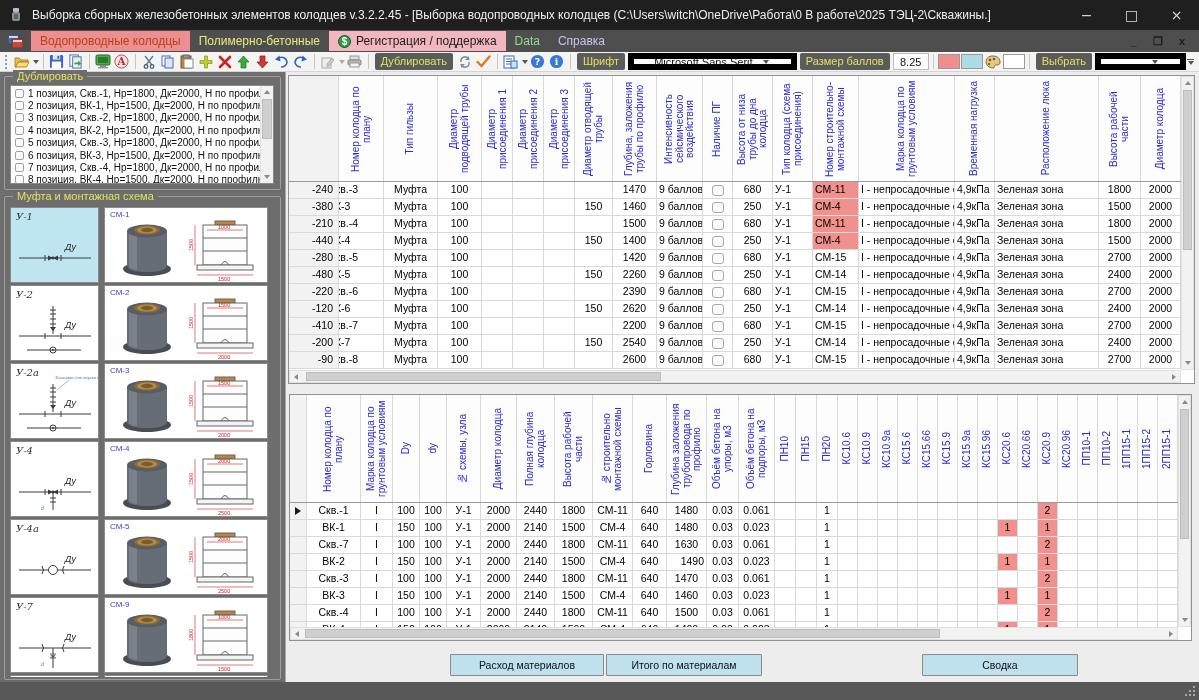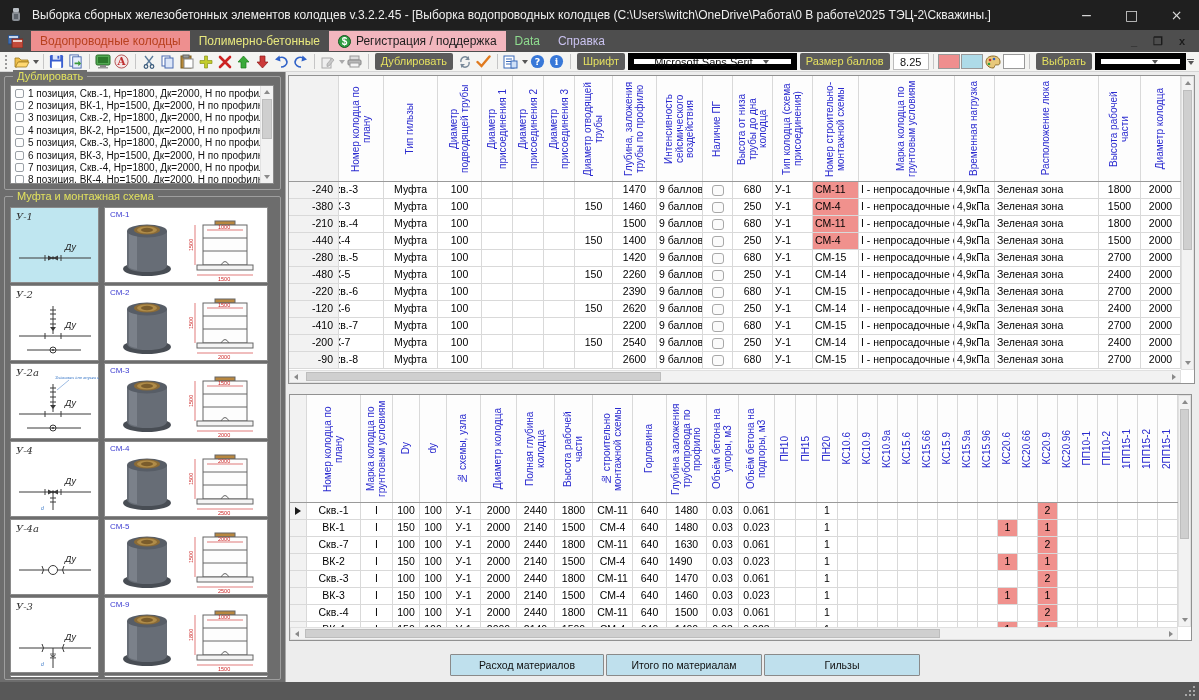--- a/index.html
+++ b/index.html
@@ -585,21 +585,21 @@
                   <line x1="90" y1="58" x2="146" y2="58" stroke="#cc2222" stroke-width="0.6"></line>
                   <text x="111" y="63.5">2500</text>
                   <line x1="100" y1="13" x2="136" y2="13" stroke="#cc2222" stroke-width="0.6"></line>
                   <text x="111" y="12">2000</text>
                 </g>
               </svg>
             </div>
           </div>
           <div class="schema-row">
             <div class="ucard">
-              <span class="ulabel">У-3</span>
+              <span class="ulabel">У-7</span>
               <svg width="88" height="66" viewBox="0 0 88 66">
                 <line x1="8" y1="42" x2="80" y2="42" stroke="#3a3a3a"></line>
                 <path d="M31 38 q3 4 0 8 M53 38 q-3 4 0 8" fill="none" stroke="#3a3a3a"></path>
                 <line x1="42" y1="42" x2="42" y2="62" stroke="#3a3a3a"></line>
                 <path d="M39 48 h6 M39 52 h6 M39.5 49 l5 2.5 m0 -2.5 l-5 2.5" stroke="#3a3a3a" stroke-width="0.7"></path>
                 <text x="30" y="60" font-size="5" font-style="italic" fill="#3a78c8">d</text>
                 <text x="54" y="34" font-size="9" font-style="italic" fill="#222">Ду</text>
               </svg>
             </div>
             <div class="smcard">
@@ -1195,21 +1195,21 @@
               <div class="gc" style="width: 54px; text-align: center;">ВК-2</div>
               <div class="gc" style="width: 32px; text-align: center;">I</div>
               <div class="gc" style="width: 27px; text-align: center;">150</div>
               <div class="gc" style="width: 27px; text-align: center;">100</div>
               <div class="gc" style="width: 34px; text-align: center;">У-1</div>
               <div class="gc" style="width: 36px; text-align: center;">2000</div>
               <div class="gc" style="width: 38px; text-align: center;">2140</div>
               <div class="gc" style="width: 38px; text-align: center;">1500</div>
               <div class="gc" style="width: 40px; text-align: center;">СМ-4</div>
               <div class="gc" style="width: 34px; text-align: center;">640</div>
-              <div class="gc" style="width: 40px; text-align: left;">1490</div>
+              <div class="gc" style="width: 40px; text-align: right;">1490</div>
               <div class="gc" style="width: 32px; text-align: center;">0.03</div>
               <div class="gc" style="width: 36px; text-align: center;">0.023</div>
               <div class="gc" style="width: 21px; text-align: center;"></div>
               <div class="gc" style="width: 21px; text-align: center;"></div>
               <div class="gc" style="width: 21px; text-align: center;">1</div>
               <div class="gc" style="width: 20px; text-align: center;"></div>
               <div class="gc" style="width: 20px; text-align: center;"></div>
               <div class="gc" style="width: 20px; text-align: center;"></div>
               <div class="gc" style="width: 20px; text-align: center;"></div>
               <div class="gc" style="width: 20px; text-align: center;"></div>
@@ -1387,21 +1387,21 @@
           </div>
         <div class="sbthumb" style="top:1px;bottom:1px;left:14px;width:635px;"></div>
         <div class="sbbtn" style="right:0;top:0;bottom:0;width:12px;">
             <span class="tri tri-right"></span>
           </div>
       </div>
     </div>
     <div class="tabsrow">
       <div class="tab" style="left:164px;width:154px;">Расход материалов</div>
       <div class="tab" style="left:320px;width:156px;">Итого по материалам</div>
-      <div class="tab" style="left:478px;width:156px;">Гильзы</div>
+      <div class="tab" style="left:636px;width:156px;">Сводка</div>
     </div>
   </div>
 
   <div class="statusbar">
     <div class="grip">
       <i style="right:0;bottom:0;"></i>
         <i style="right:4px;bottom:0;"></i>
         <i style="right:8px;bottom:0;"></i>
       <i style="right:0;bottom:4px;"></i>
         <i style="right:4px;bottom:4px;"></i>

